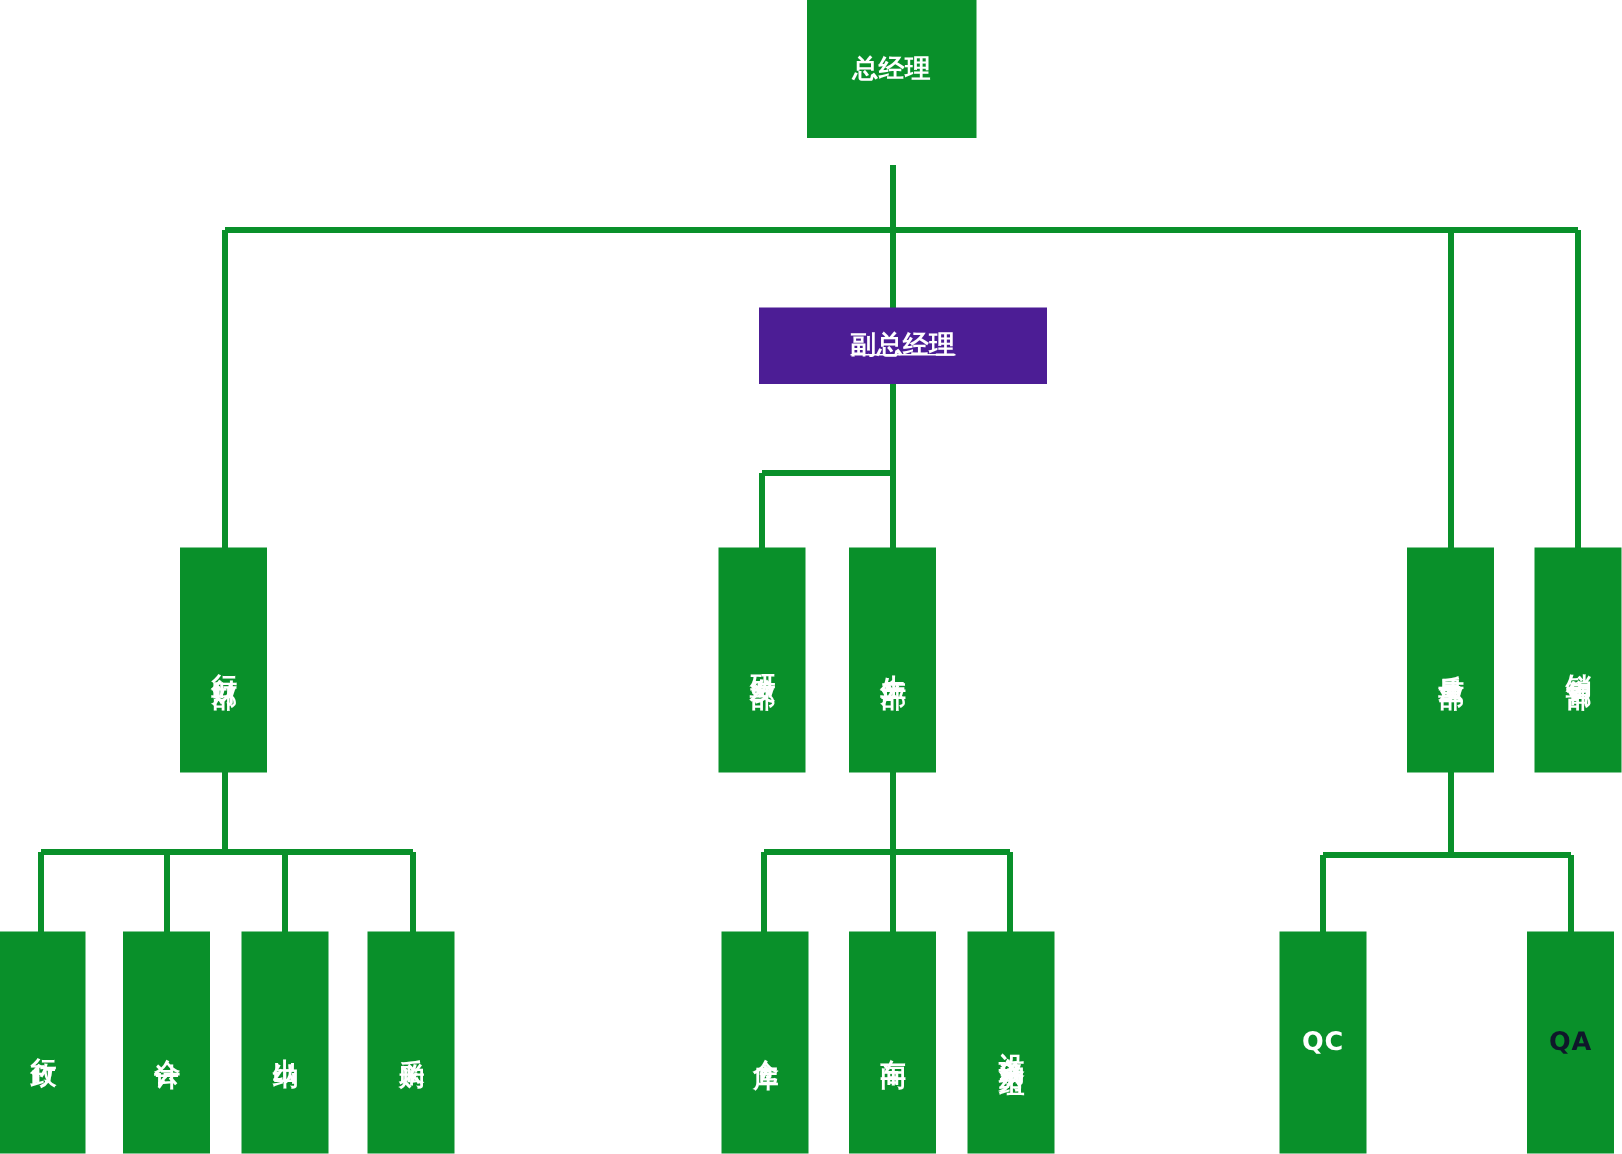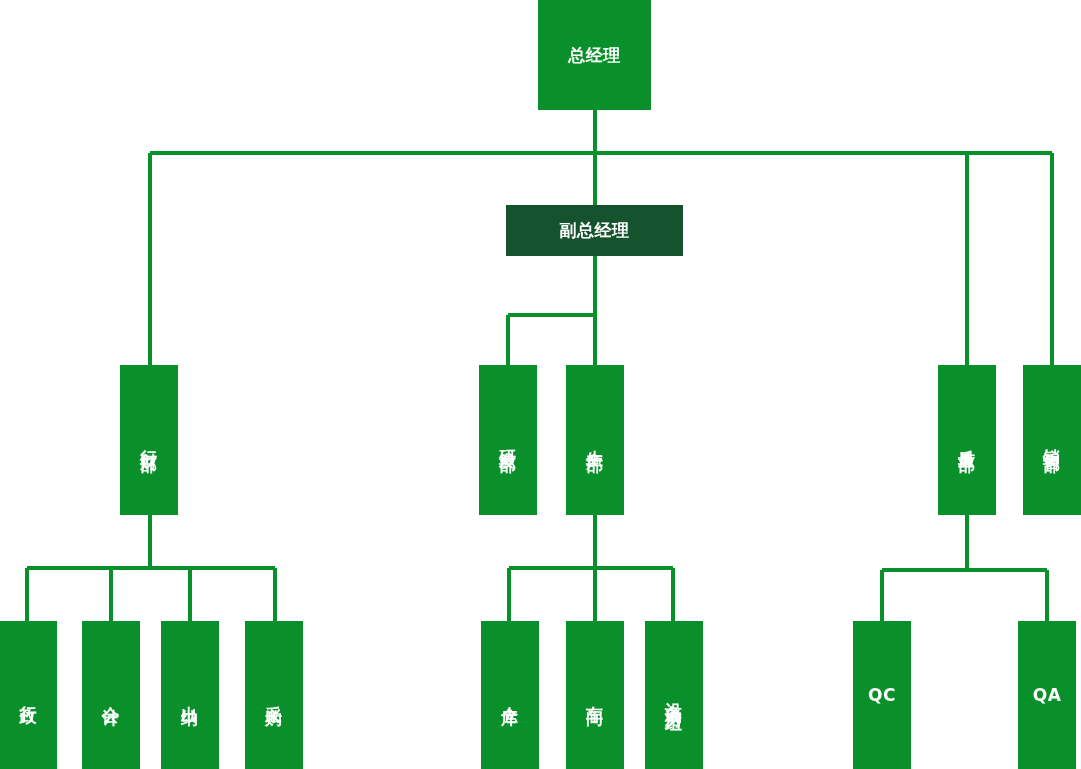--- a/index.html
+++ b/index.html
@@ -76,24 +76,24 @@
         <line x1="509" y1="568" x2="509" y2="623" stroke="#09902a" stroke-width="4" shape-rendering="crispEdges"></line>
         <line x1="673" y1="568" x2="673" y2="623" stroke="#09902a" stroke-width="4" shape-rendering="crispEdges"></line>
         <line x1="967" y1="513" x2="967" y2="572" stroke="#09902a" stroke-width="4" shape-rendering="crispEdges"></line>
         <line x1="882" y1="570" x2="1047" y2="570" stroke="#09902a" stroke-width="4" shape-rendering="crispEdges"></line>
         <line x1="882" y1="570" x2="882" y2="623" stroke="#09902a" stroke-width="4" shape-rendering="crispEdges"></line>
         <line x1="1047" y1="570" x2="1047" y2="623" stroke="#09902a" stroke-width="4" shape-rendering="crispEdges"></line>
       </g>
   </svg>
 
   <div id="nodes-layer">
-      <div class="node" style="left: 538px; top: 0px; width: 113px; height: 110px; background: rgb(9, 144, 42); color: rgb(255, 255, 255); font-size: 17px;">
+      <div class="node" style="left: 538px; top: 0px; width: 113px; height: 92px; background: rgb(9, 144, 42); color: rgb(255, 255, 255); font-size: 17px;">
         <span class="label">总经理</span>
       </div>
-      <div class="node" style="left: 506px; top: 205px; width: 177px; height: 51px; background: #14532d; color: rgb(255, 255, 255); font-size: 17px;">
+      <div class="node" style="left: 506px; top: 205px; width: 192px; height: 51px; background: #4c1d95; color: rgb(255, 255, 255); font-size: 17px; text-decoration: underline;">
         <span class="label">副总经理</span>
       </div>
       <div class="node vertical-text" style="left: 120px; top: 365px; width: 58px; height: 150px; background: rgb(9, 144, 42); color: rgb(255, 255, 255); font-size: 17px;">
         <span class="label">行财部</span>
       </div>
       <div class="node vertical-text" style="left: 479px; top: 365px; width: 58px; height: 150px; background: rgb(9, 144, 42); color: rgb(255, 255, 255); font-size: 17px;">
         <span class="label">研发部</span>
       </div>
       <div class="node vertical-text" style="left: 566px; top: 365px; width: 58px; height: 150px; background: rgb(9, 144, 42); color: rgb(255, 255, 255); font-size: 17px;">
         <span class="label">生产部</span>
@@ -121,18 +121,18 @@
       </div>
       <div class="node vertical-text" style="left: 566px; top: 621px; width: 58px; height: 148px; background: rgb(9, 144, 42); color: rgb(255, 255, 255); font-size: 17px;">
         <span class="label">车间</span>
       </div>
       <div class="node vertical-text" style="left: 645px; top: 621px; width: 58px; height: 148px; background: rgb(9, 144, 42); color: rgb(255, 255, 255); font-size: 17px;">
         <span class="label">设备动力组</span>
       </div>
       <div class="node" style="left: 853px; top: 621px; width: 58px; height: 148px; background: rgb(9, 144, 42); color: rgb(255, 255, 255); font-size: 17px; text-align: center;">
         <span class="label">QC</span>
       </div>
-      <div class="node" style="left: 1018px; top: 621px; width: 58px; height: 148px; background: rgb(9, 144, 42); color: #ffffff; font-size: 17px;">
+      <div class="node" style="left: 1018px; top: 621px; width: 58px; height: 148px; background: rgb(9, 144, 42); color: #0f172a; font-size: 17px;">
         <span class="label">QA</span>
       </div>
     </div>
 
 </div>
 
 </body></html>

